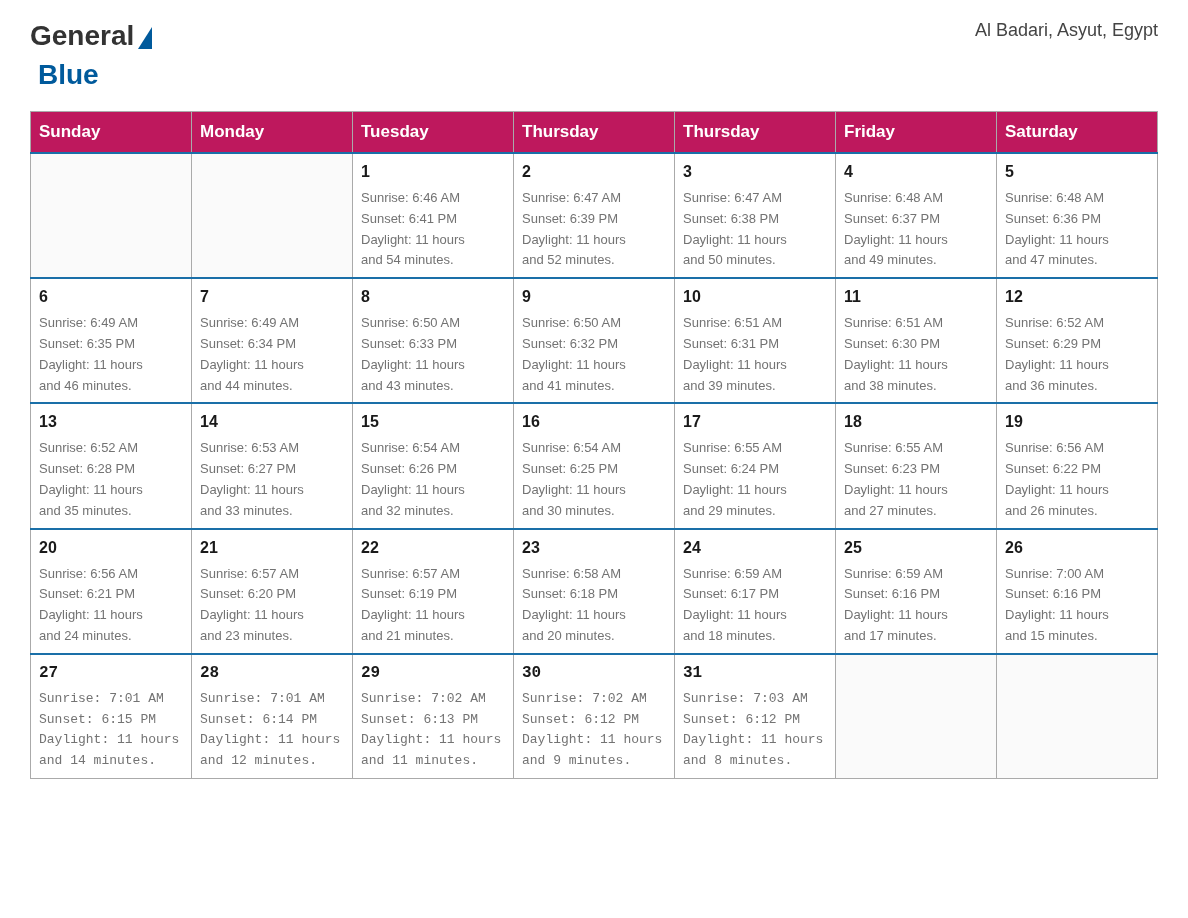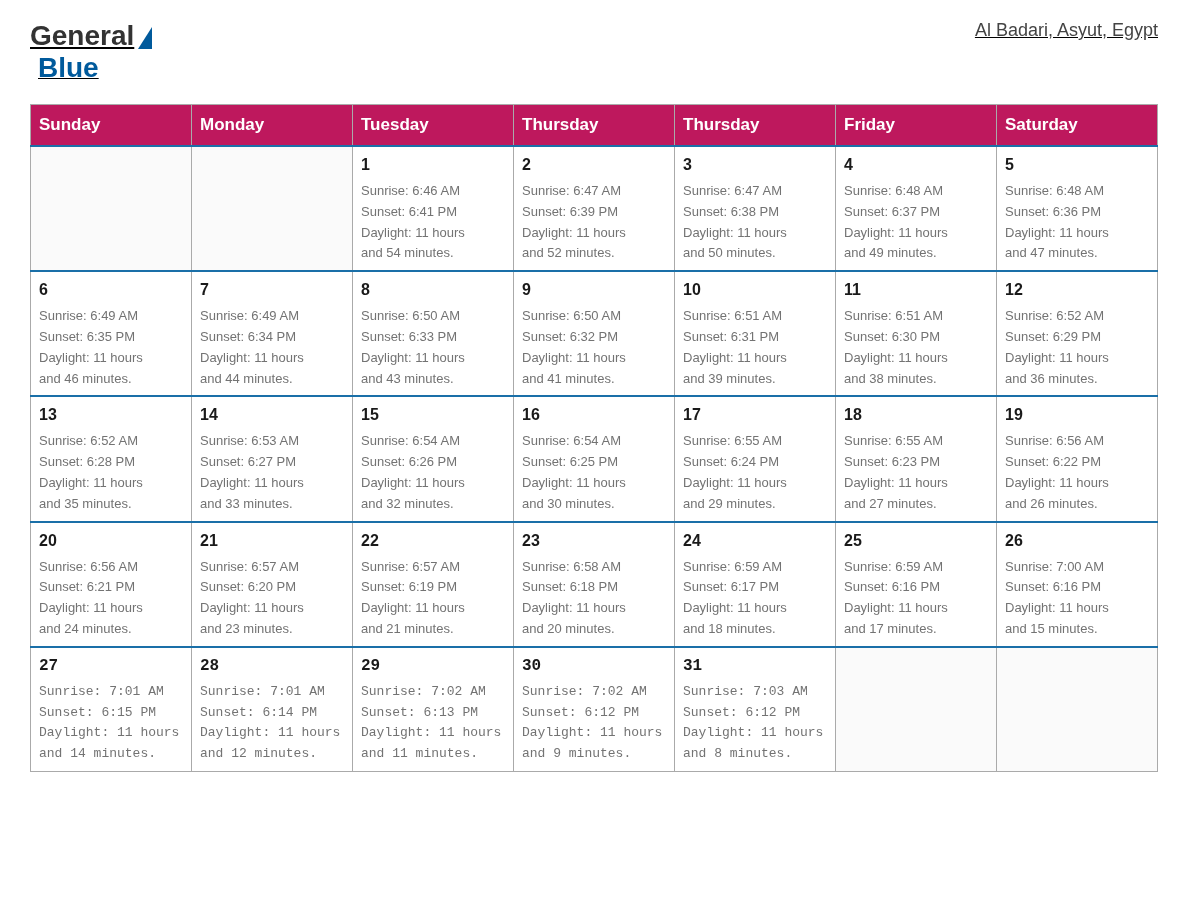--- a/index.html
+++ b/index.html
@@ -8,21 +8,20 @@
       background: #fff;
       width: 1188px;
       min-height: 918px;
       padding: 20px 30px;
     }
     .header {
       display: flex;
       justify-content: space-between;
       align-items: flex-start;
       margin-bottom: 20px;
-      text-decoration: underline;
     }
     .logo {
       display: flex;
       flex-direction: column;
       align-items: flex-start;
     }
     .logo-top {
       display: flex;
       align-items: center;
     }
@@ -105,21 +104,21 @@
   </style>
 </head>
 <body>
 
 <div class="header">
   <div class="logo">
     <div class="logo-top">
       <span class="logo-general">General</span>
       <div class="logo-triangle"></div>
     </div>
-    <div style="margin-left:4px;">
+    <div style="margin-left:4px;margin-top:7px;">
       <span class="logo-bottom">Blue</span>
     </div>
   </div>
   <div class="title-block">
     <div class="location-title">Al Badari, Asyut, Egypt</div>
   </div>
 </div>
 
 <table class="calendar">
   <thead>

